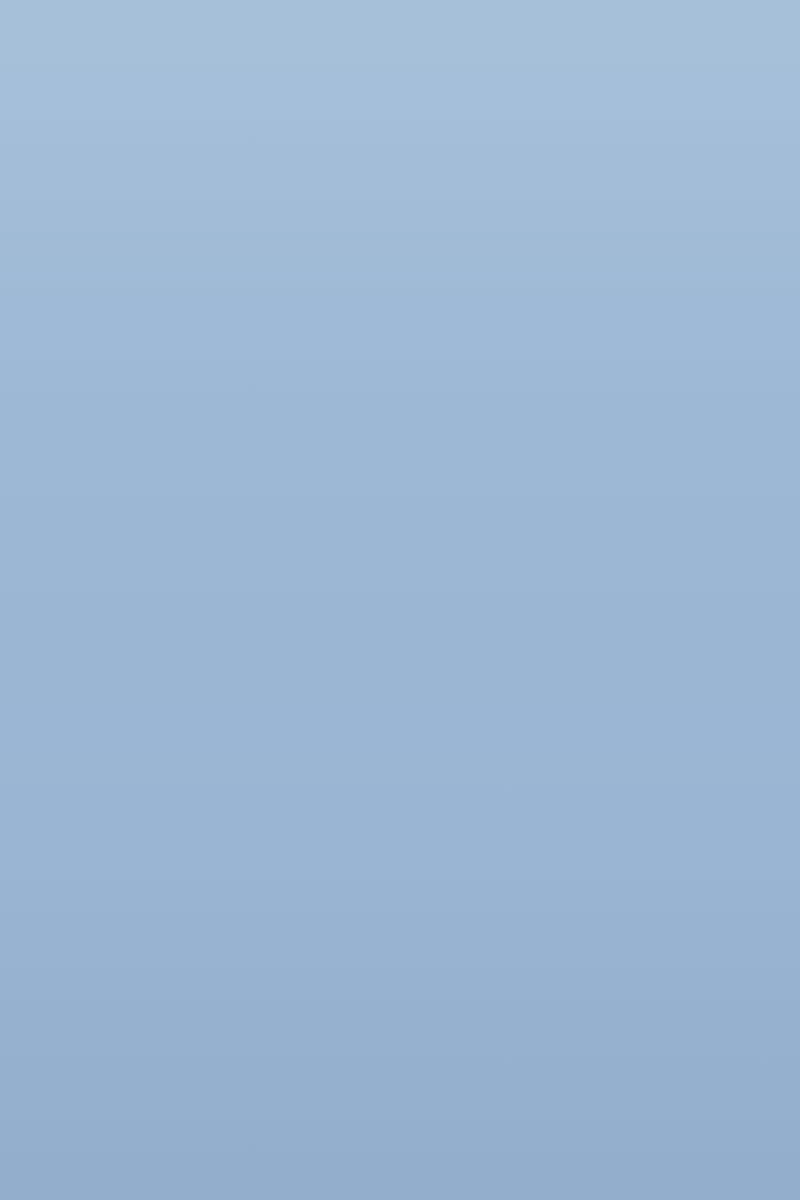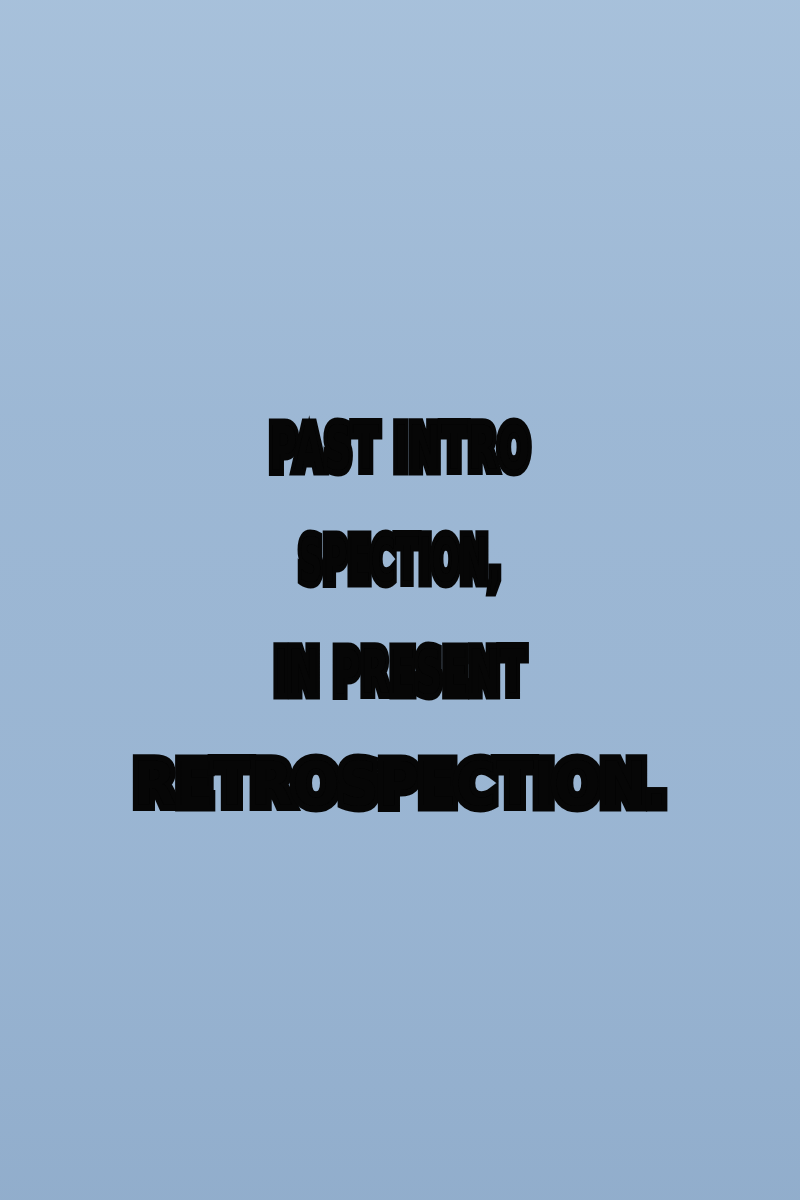--- a/index.html
+++ b/index.html
@@ -79,20 +79,14 @@
   .line-3 { font-size: 60px; letter-spacing: 1px; }
   .line-4 { font-size: 60px; letter-spacing: 0px; }
 </style>
 </head>
 <body>
 
 <div id="quote-poster">
 
   <div id="gradient-overlay"></div>
 
-  <div id="quote-block">
-    <span class="quote-line line-1" style="display: inline-block; transform-origin: center center; transform: scaleX(0.6218);">PAST INTRO</span>
-    <span class="quote-line line-2" style="display: inline-block; transform-origin: center center; transform: scaleX(0.5505);">SPECTION,</span>
-    <span class="quote-line line-3" style="display: inline-block; transform-origin: center center; transform: scaleX(0.614);">IN PRESENT</span>
-    <span class="quote-line line-4" style="display: inline-block; transform-origin: center center; transform: scaleX(0.9119);">RETROSPECTION.</span>
-  </div>
 
 </div>
 
 </body></html>

